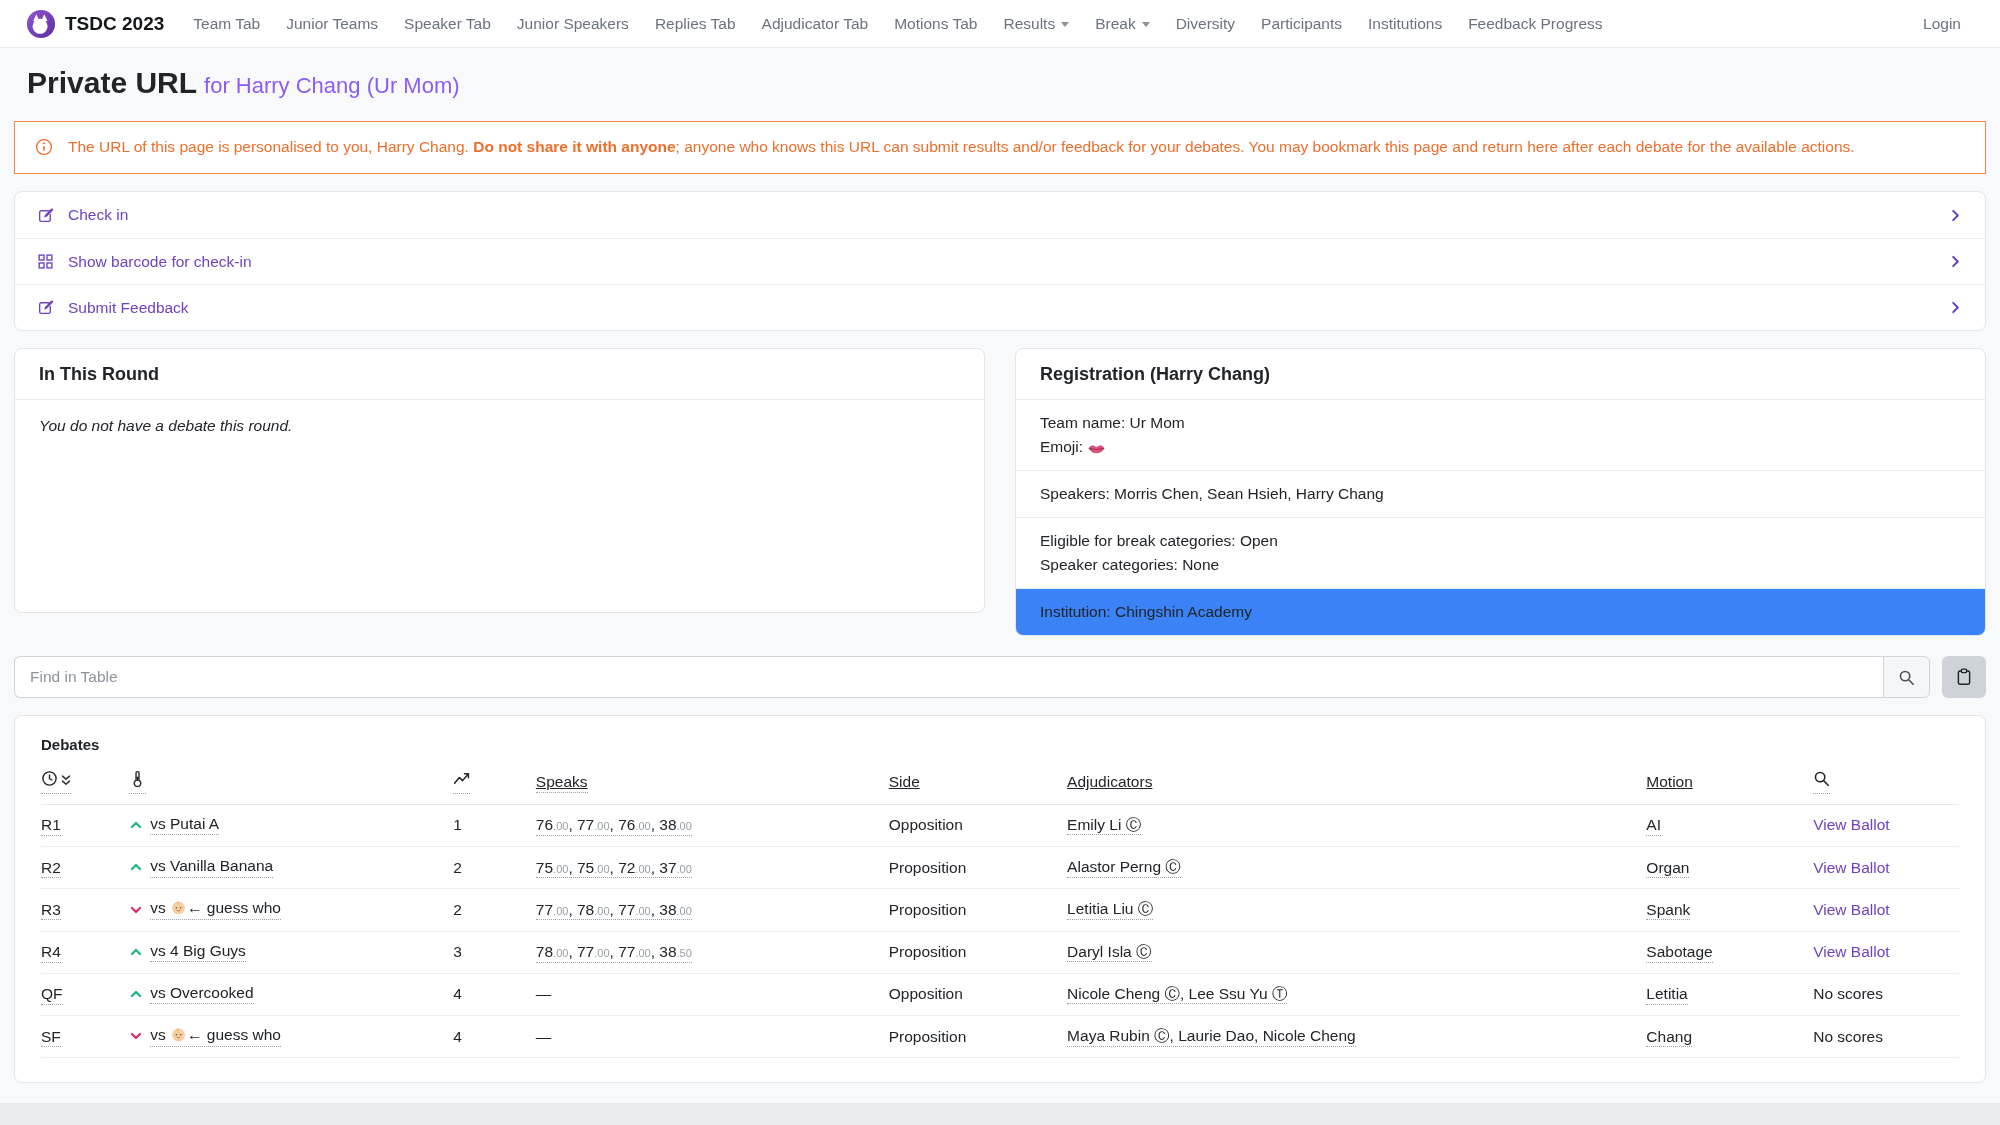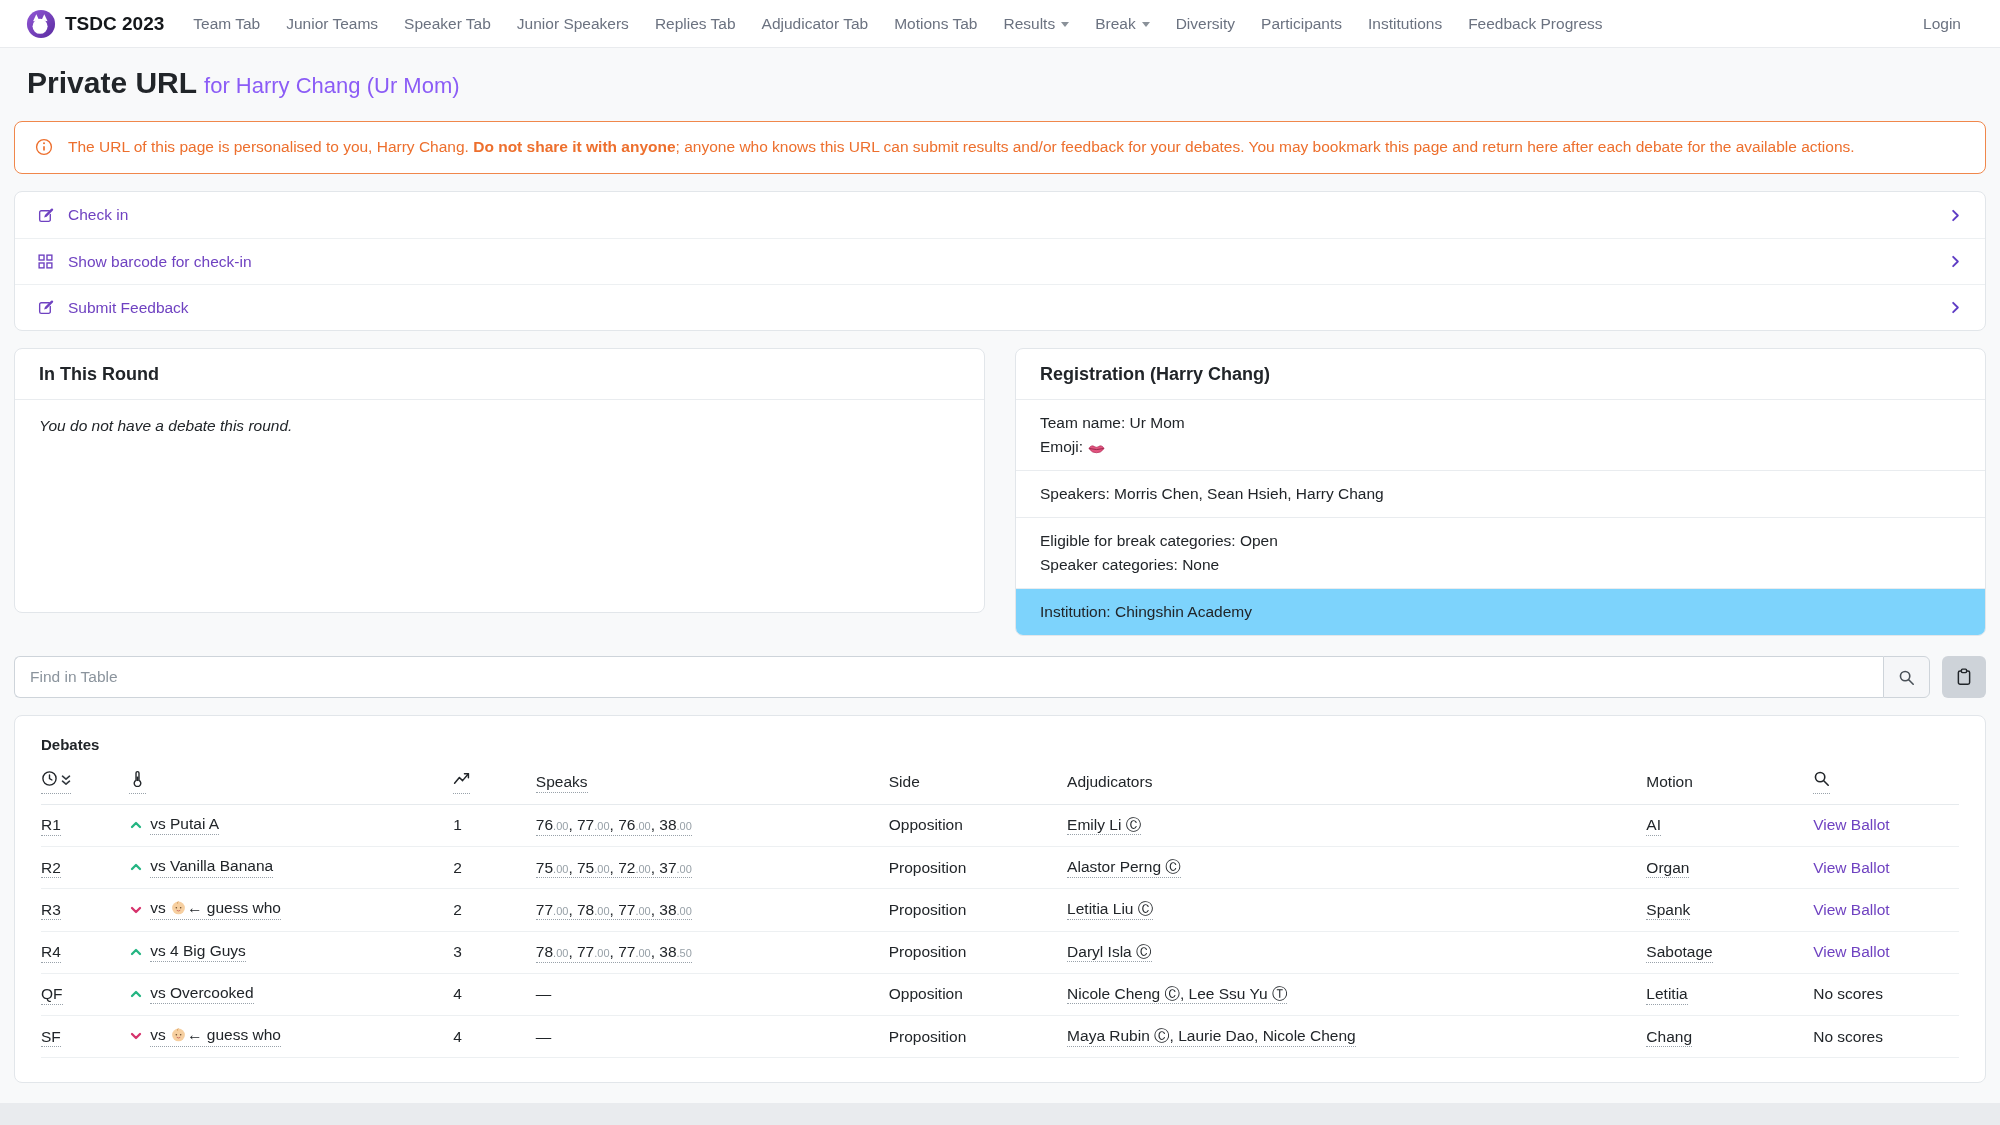--- a/index.html
+++ b/index.html
@@ -19,57 +19,57 @@
   .nav-items{display:flex;align-items:center;}
   .nav-link{color:var(--muted);padding:0 13px;display:inline-flex;align-items:center;gap:6px;cursor:pointer;}
   .caret{width:0;height:0;border-left:4.5px solid transparent;border-right:4.5px solid transparent;border-top:5px solid #8a9199;margin-top:2px;}
   .nav-right{margin-left:auto;}
 
   .container{padding:0 14px;}
   .page-title{margin:15px 0 15px 13px;font-size:30px;font-weight:700;line-height:40px;}
   .page-sub{font-size:22px;color:#8b5cf6;font-weight:400;margin-left:7px;}
 
   
-  .alert{border:1px solid #f0874b;border-radius:8px;background:#fff;display:flex;gap:15px;
+  .alert{border:1px solid #f0874b;border-radius:0;background:#fff;display:flex;gap:15px;
          padding:13px 20px 15px;color:var(--orange);line-height:1.5;}
   .alert-icon{margin-top:3px;color:var(--orange);flex-shrink:0;}
   .alert-text strong{font-weight:700;}
 
   
   .action-card{background:#fff;border:1px solid var(--border);border-radius:8px;margin-top:17px;overflow:hidden;}
   .action-row{display:flex;align-items:center;height:46px;padding:0 22px;color:var(--purple);cursor:pointer;}
   .action-row + .action-row{border-top:1px solid var(--divider);}
   .a-icon{display:flex;margin-right:14px;}
   .a-chevron{margin-left:auto;display:flex;color:#5f3dc4;}
 
   
   .two-col{display:flex;gap:30px;margin-top:17px;align-items:flex-start;}
   .card{background:#fff;border:1px solid var(--border);border-radius:8px;flex:1;overflow:hidden;}
   .card-header{font-weight:700;font-size:18px;padding:15px 24px 14px;border-bottom:1px solid #e9ecef;}
   .itr-body{padding:17px 24px;height:212px;font-style:italic;}
   .list-item{padding:11px 24px;line-height:1.55;}
   .list-item + .list-item{border-top:1px solid #e9ecef;}
-  .list-item.muted{background:#7dd3fc;}
+  .list-item.muted{background:#3b82f6;}
 
   
   .search-row{display:flex;margin-top:20px;align-items:stretch;}
   .input-group{flex:1;display:flex;}
   .find-input{flex:1;height:42px;border:1px solid #ced4da;border-right:none;border-radius:6px 0 0 6px;
         padding:0 15px;font-size:15.5px;outline:none;background:#fff;font-family:inherit;color:var(--txt);}
   .find-input::placeholder{color:#8b949d;}
   .search-btn{width:47px;border:1px solid #ced4da;border-radius:0 6px 6px 0;background:#f5f6f8;
         display:flex;align-items:center;justify-content:center;color:#495057;cursor:pointer;}
   .clip-btn{width:44px;height:42px;margin-left:12px;border:none;border-radius:6px;background:#ced3d9;
         display:flex;align-items:center;justify-content:center;color:#212529;cursor:pointer;}
 
   
   .debates-card{margin-top:17px;padding:20px 26px 24px;background:#fff;border:1px solid var(--border);border-radius:8px;}
   .debates-title{font-weight:700;font-size:15px;margin:0 0 13px;}
   table{width:100%;border-collapse:collapse;}
-  th{font-weight:400;text-align:left;padding:4px 8px 10px 0;border-bottom:1px solid #e6eaed;color:var(--txt);}
+  th{font-weight:400;text-align:left;padding:4px 8px 10px 0;border-bottom:1px solid #e6eaed;color:var(--txt);text-decoration:underline;}
   td{padding:10px 8px;padding-left:0;border-top:1px solid var(--divider);vertical-align:middle;}
   tbody tr:last-child td{border-bottom:1px solid var(--divider);}
   .dotted{border-bottom:1px dotted #99a2aa;padding-bottom:1.5px;}
   .th-ico{display:inline-flex;align-items:flex-end;gap:3px;}
   .th-ico svg{display:inline-block;}
   .sort-ico{color:#343a40;}
   .spk-dec{font-size:11px;color:#97a0a7;}
   .res-cell{display:inline-flex;align-items:center;gap:7px;}
   .chev-up{color:var(--green);display:inline-flex;}
   .chev-down{color:var(--red);display:inline-flex;}

